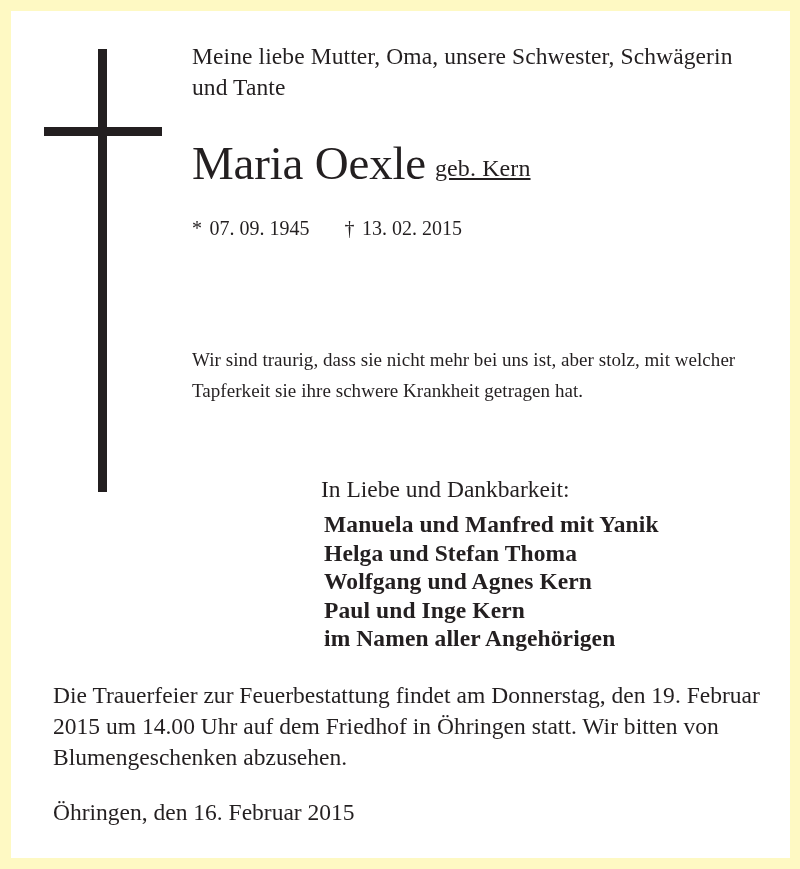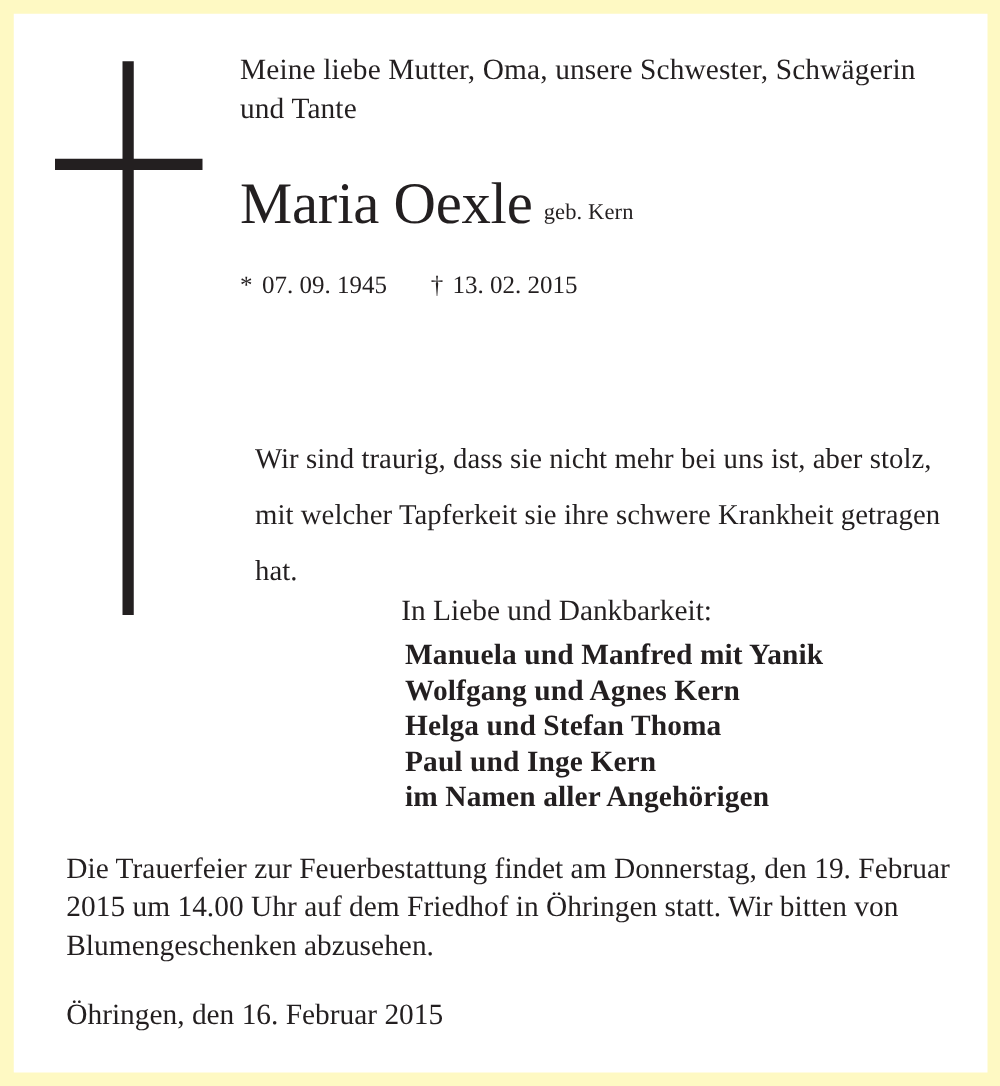--- a/index.html
+++ b/index.html
@@ -86,26 +86,27 @@
     width: 580px;
     white-space: nowrap;
   }
   .name-main {
     font-size: 47px;
     font-weight: normal;
     letter-spacing: -0.2px;
     line-height: 1;
   }
   .name-nee {
-    font-size: 18px;
+    font-size: 24px;
     font-weight: normal;
     letter-spacing: 0.1px;
     padding-left: 9px;
     position: relative;
     top: -3px;
+    text-decoration: underline;
   }
 
   .dates {
     position: absolute;
     left: 181px;
     top: 203px;
     font-size: 20px;
     line-height: 28px;
     white-space: nowrap;
   }
@@ -124,24 +125,23 @@
     top: 270px;
     font-size: 23.5px;
     line-height: 31px;
   }
 
   .tribute {
     position: absolute;
     left: 181px;
     top: 333px;
     width: 576px;
-    font-size: 23px;
-    line-height: 45px;
+    font-size: 19px;
+    line-height: 31px;
     letter-spacing: 0.05px;
-    margin-left: 12px;
   }
 
   .gratitude-block {
     position: absolute;
     left: 310px;
     top: 464px;
     width: 420px;
   }
   .gratitude-heading {
     font-size: 23.5px;
@@ -207,22 +207,22 @@
         <span>13. 02. 2015</span>
       </div>
 
 
       <div class="tribute">Wir sind traurig, dass sie nicht mehr bei uns ist, aber stolz, mit welcher Tapferkeit sie ihre schwere Krankheit getragen hat.</div>
 
       <div class="gratitude-block">
         <div class="gratitude-heading">In Liebe und Dankbarkeit:</div>
         <ul class="family-list">
           <li>Manuela und Manfred mit Yanik</li>
+          <li>Helga und Stefan Thoma</li>
           <li>Wolfgang und Agnes Kern</li>
-          <li>Helga und Stefan Thoma</li>
           <li>Paul und Inge Kern</li>
           <li>im Namen aller Angehörigen</li>
         </ul>
       </div>
 
       <div class="ceremony">Die Trauerfeier zur Feuerbestattung findet am Donnerstag, den 19. Februar 2015 um 14.00 Uhr auf dem Friedhof in Öhringen statt. Wir bitten von Blumengeschenken abzusehen.</div>
 
       <div class="place-date">Öhringen, den 16. Februar 2015</div>
 
     </div>

